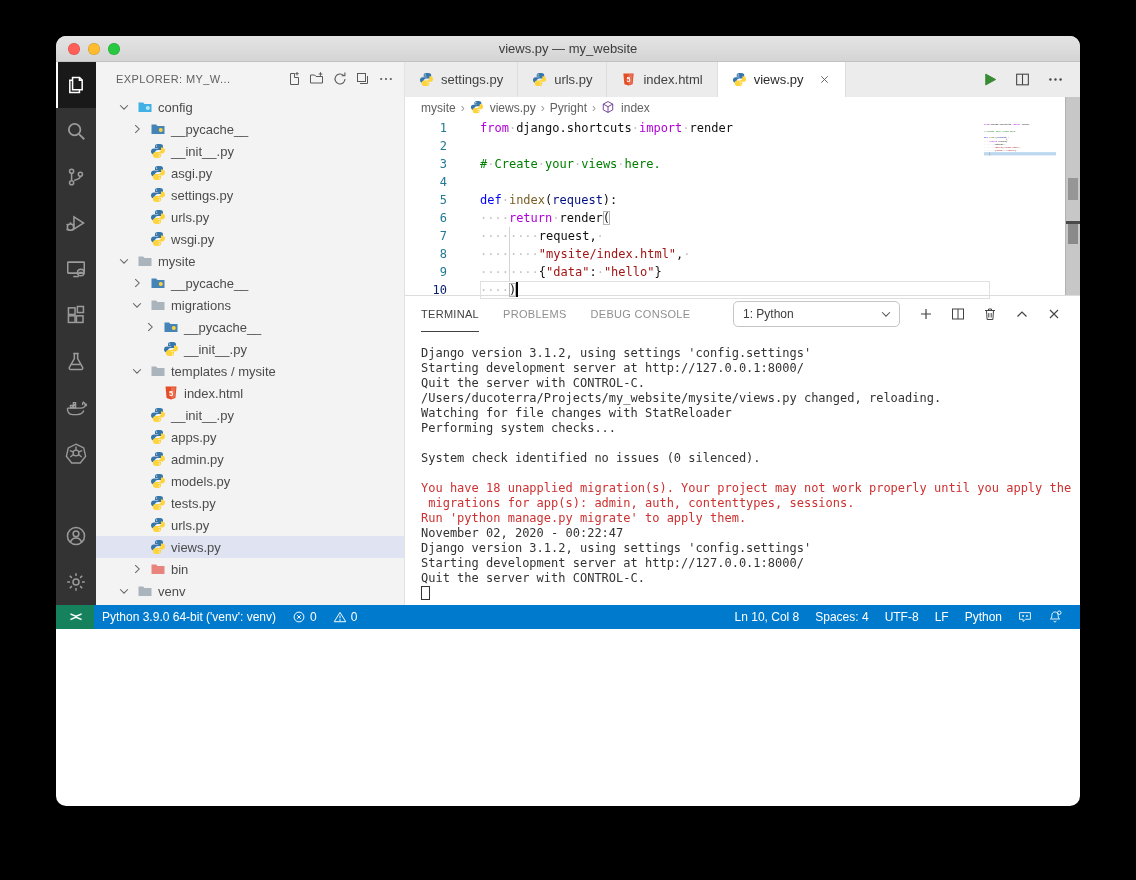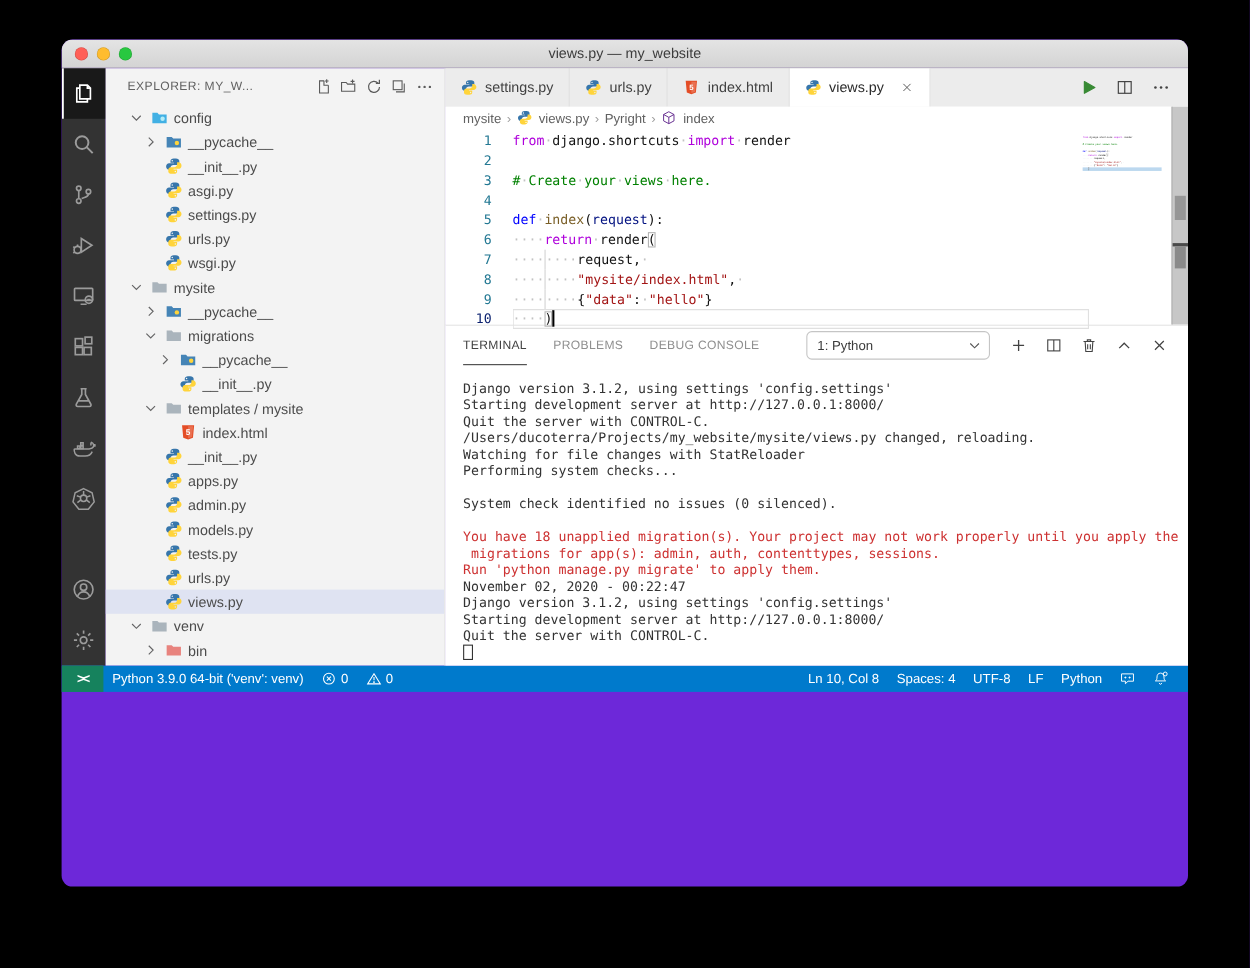--- a/index.html
+++ b/index.html
@@ -1,18 +1,18 @@
 <!DOCTYPE html>
 <html><head>
 <meta charset="utf-8">
 <style>
   html,body{margin:0;padding:0;background:#000;width:1136px;height:880px;overflow:hidden;
             font-family:"Liberation Sans",sans-serif;}
   .window{position:absolute;left:56px;top:36px;width:1024px;height:770px;border-radius:10px;
-          overflow:hidden;background:#6d28d9;box-shadow:0 25px 70px rgba(0,0,0,.7);}
+          overflow:hidden;background:#ffffff;box-shadow:0 25px 70px rgba(0,0,0,.7);}
   
   .titlebar{height:25px;background:linear-gradient(#e4e4e4,#d4d4d4);border-bottom:1px solid #c2c2c2;
             display:flex;align-items:center;justify-content:center;position:relative;}
   .traffic{position:absolute;left:12px;top:7px;display:flex;gap:8px;}
   .traffic span{width:12px;height:12px;border-radius:50%;box-shadow:inset 0 0 0 .5px rgba(0,0,0,.2);}
   .t-close{background:#ff5f57}.t-min{background:#febc2e}.t-zoom{background:#28c840}
   .title{font-size:13px;color:#3c3c3c;}
   
   .body{display:flex;height:543px;}
   .activitybar{width:40px;background:#333;display:flex;flex-direction:column;align-items:center;flex-shrink:0;}
@@ -48,21 +48,21 @@
   .editorwrap{flex:1;position:relative;min-height:0;background:#fff;}
   .breadcrumbs{height:22px;display:flex;align-items:center;gap:5px;padding-left:16px;font-size:12px;color:#616161;}
   .bc-item{display:flex;align-items:center;gap:4px;}
   .bc-item .ficon svg{width:14px;height:14px;}
   .bc-sep{color:#9d9d9d;font-size:12px;}
   
   .code{font-family:"DejaVu Sans Mono","Liberation Mono",monospace;font-size:12px;line-height:18px;}
   .cl{display:flex;height:18px;}
   .ln{width:42px;text-align:right;color:#237893;flex-shrink:0;}
   .ln.curln{color:#0b216f;}
-  .lc{margin-left:19px;flex:1;white-space:pre;margin-right:90px;}
+  .lc{margin-left:33px;flex:1;white-space:pre;margin-right:90px;}
   .lc.cur{box-shadow:inset 0 0 0 1px #e0e0e0;}
   .kw{color:#AF00DB}.def{color:#0000FF}.fn{color:#795E26}.param{color:#001080}
   .cm{color:#008000}.str{color:#A31515}.tx{color:#111}.ws{color:#c2c2c2}
   .g{display:inline-block;width:0;border-left:1px solid #d3d3d3;height:18px;vertical-align:top;}
   .bm{outline:1px solid #b4b4b4;outline-offset:-1px;}
   .caret{display:inline-block;width:1.5px;height:15px;background:#000;vertical-align:-3px;}
   
   .minimap{position:absolute;top:26px;right:24px;width:72px;height:60px;overflow:hidden;}
   .minimap-inner{font-family:"DejaVu Sans Mono",monospace;font-size:12px;line-height:18px;white-space:pre;
                  transform:scale(.18);transform-origin:top left;width:520px;}
@@ -517,45 +517,45 @@
           <div class="trow selected" style="padding-left:33px">
             <span class="chev-sp"></span>
             <span class="ficon">
               <svg viewBox="0 0 16 16">
                 <path fill="#3776ab" d="M7.9 1C6.2 1 5 1.9 5 3.2V5h3.2v.5H3.7C2.2 5.5 1 6.8 1 8.4s1.2 3 2.7 3H5V9.6C5 8.1 6.2 7 7.7 7h3.2C12 7 13 6 13 4.8V3.2C13 1.9 11.7 1 10 1H7.9zM6.6 2.4c.4 0 .7.3.7.7s-.3.7-.7.7-.7-.3-.7-.7.3-.7.7-.7z"></path>
                 <path fill="#ffd43b" d="M8.1 15c1.7 0 2.9-.9 2.9-2.2V11H7.8v-.5h4.5c1.5 0 2.7-1.3 2.7-2.9s-1.2-3-2.7-3H11v1.8C11 7.9 9.8 9 8.3 9H5.1C4 9 3 10 3 11.2v1.6C3 14.1 4.3 15 6 15h2.1zm1.3-1.4c-.4 0-.7-.3-.7-.7s.3-.7.7-.7.7.3.7.7-.3.7-.7.7z"></path>
               </svg>
             </span>
             <span class="tlabel">views.py</span>
           </div>
+          <div class="trow" style="padding-left:33px">
+            <span class="chev">
+              <svg viewBox="0 0 16 16">
+                <path fill="none" stroke="currentColor" stroke-width="1.2" d="M6 3.5L10.5 8 6 12.5"></path>
+              </svg>
+            </span>
+            <span class="ficon">
+              <svg viewBox="0 0 16 16">
+                <path fill="#e8837e" d="M1.5 3.5h4.6L7.5 5h7v8h-13z"></path>
+              </svg>
+            </span>
+            <span class="tlabel">bin</span>
+          </div>
           <div class="trow" style="padding-left:20px">
             <span class="chev">
               <svg viewBox="0 0 16 16">
                 <path fill="none" stroke="currentColor" stroke-width="1.2" d="M3.5 6L8 10.5 12.5 6"></path>
               </svg>
             </span>
             <span class="ficon">
               <svg viewBox="0 0 16 16">
                 <path fill="#aab4bc" d="M1.5 3.5h4.6L7.5 5h7v8h-13z"></path>
               </svg>
             </span>
             <span class="tlabel">venv</span>
-          </div>
-          <div class="trow" style="padding-left:33px">
-            <span class="chev">
-              <svg viewBox="0 0 16 16">
-                <path fill="none" stroke="currentColor" stroke-width="1.2" d="M6 3.5L10.5 8 6 12.5"></path>
-              </svg>
-            </span>
-            <span class="ficon">
-              <svg viewBox="0 0 16 16">
-                <path fill="#e8837e" d="M1.5 3.5h4.6L7.5 5h7v8h-13z"></path>
-              </svg>
-            </span>
-            <span class="tlabel">bin</span>
           </div>
           <div class="trow" style="padding-left:33px">
             <span class="chev">
               <svg viewBox="0 0 16 16">
                 <path fill="none" stroke="currentColor" stroke-width="1.2" d="M6 3.5L10.5 8 6 12.5"></path>
               </svg>
             </span>
             <span class="ficon">
               <svg viewBox="0 0 16 16">
                 <path fill="#4aa3dd" d="M1.5 3.5h4.6L7.5 5h7v8h-13z"></path>

